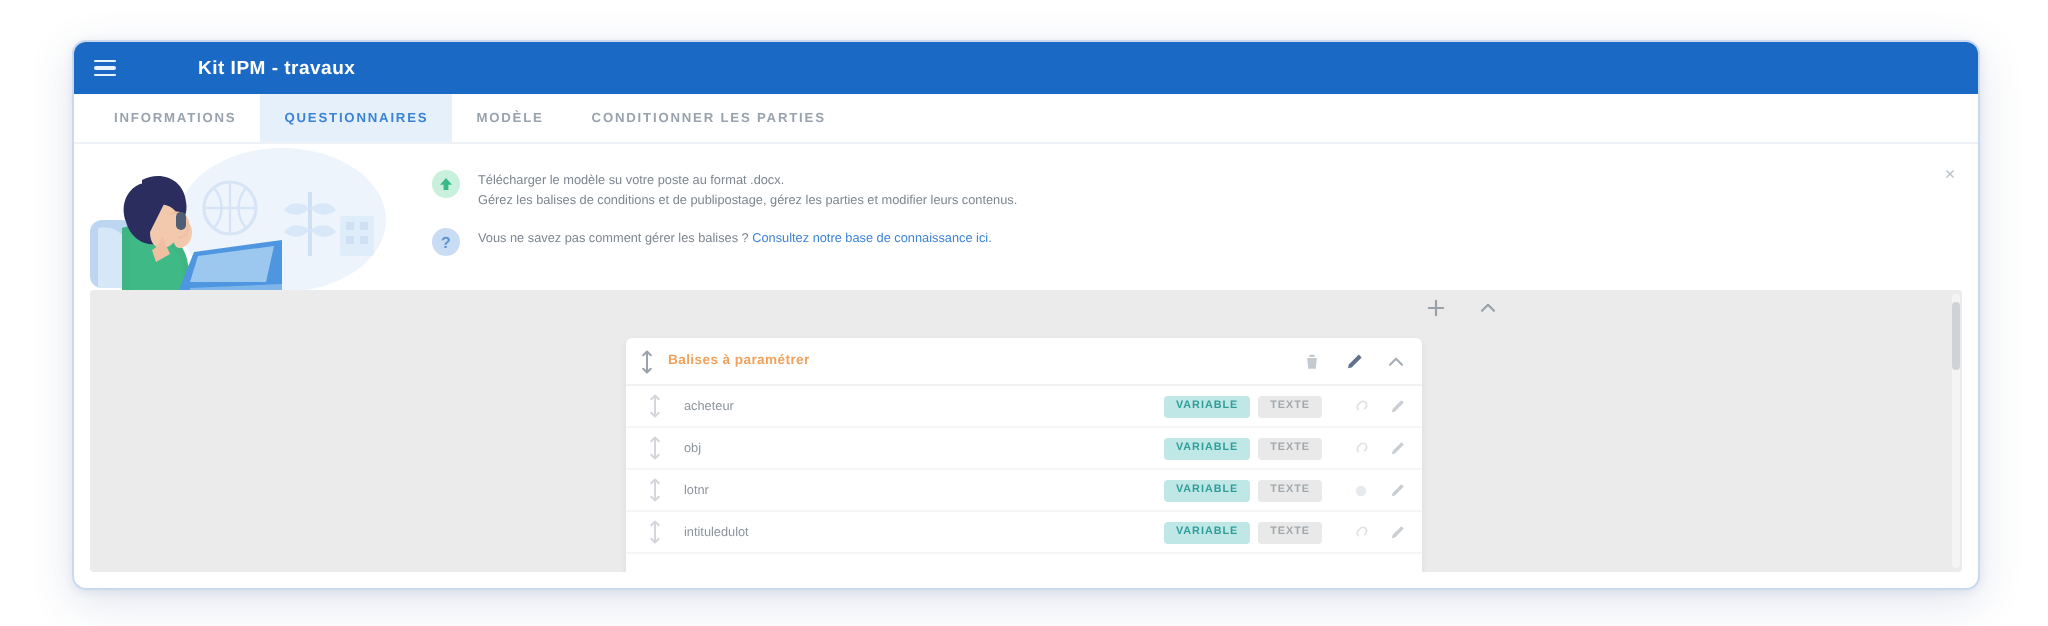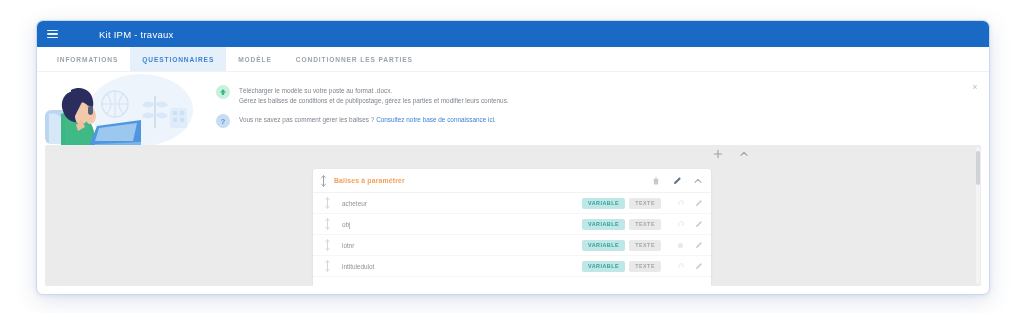--- a/index.html
+++ b/index.html
@@ -20,21 +20,21 @@
   }
 
   
   .titlebar{
     height:26px;background:#1a69c4;display:flex;align-items:center;
     padding:0 10px;gap:9px;
   }
   .hamburger{display:flex;flex-direction:column;justify-content:space-between;
     width:11px;height:8px;flex:none;}
   .hamburger i{display:block;height:1.4px;background:#eaf2fc;border-radius:1px;}
-  .title-text{color:#ffffff;font-size:9.5px;font-weight:normal;letter-spacing:.25px;white-space:nowrap;padding-left:32px;}
+  .title-text{color:#ffffff;font-size:9.5px;font-weight:bold;letter-spacing:.25px;white-space:nowrap;padding-left:32px;}
 
   
   .tabbar{
     height:24px;background:#ffffff;display:flex;align-items:stretch;
     padding-left:8px;border-bottom:1px solid #eef2f7;
   }
   .tab{
     display:flex;align-items:center;padding:0 12px;font-size:6.6px;
     letter-spacing:.9px;color:#9aa3ad;font-weight:bold;white-space:nowrap;cursor:default;
   }

